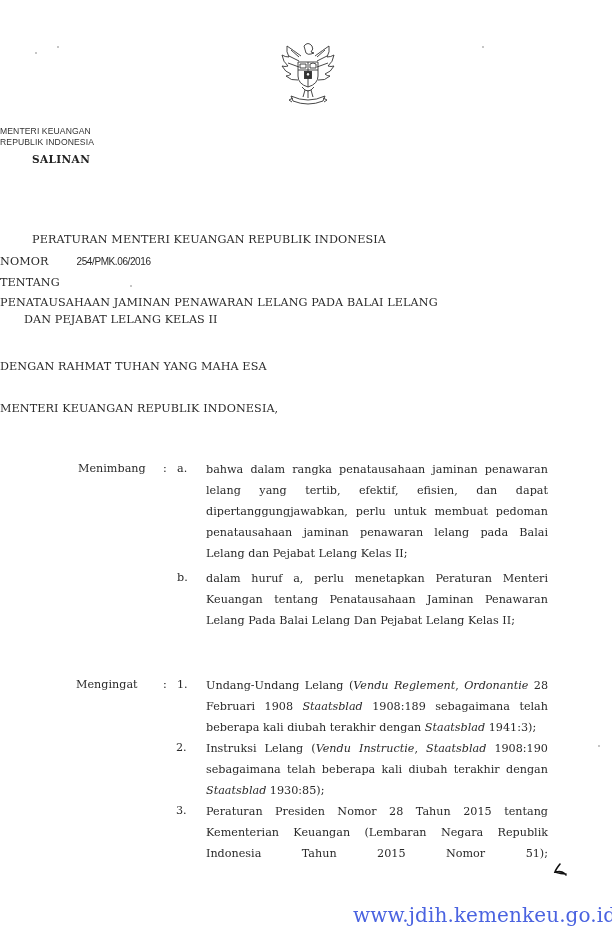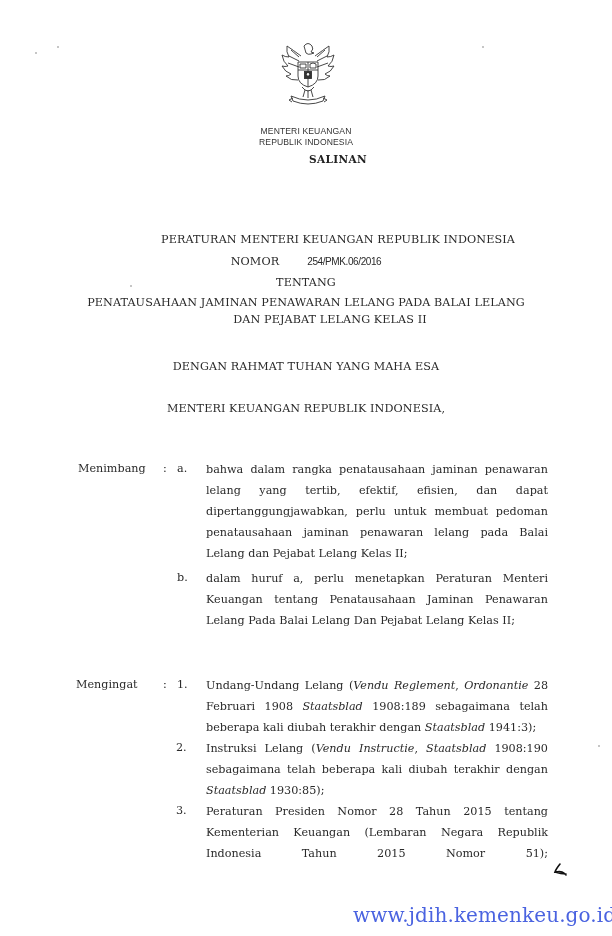--- a/index.html
+++ b/index.html
@@ -1,19 +1,19 @@
 <!DOCTYPE html>
 <html><head>
 <meta charset="utf-8">
 <style>
   html, body { margin: 0; padding: 0; background: #ffffff; }
   body { width: 612px; height: 936px; position: relative; overflow: hidden;
          font-family: "DejaVu Serif", "Liberation Serif", serif; color: #2a2a2a; }
   .abs { position: absolute; }
-  .center { left: 0; width: 612px; text-align: center; }
+  .center { left: 0; width: 612px; }
   .emblem { left: 279px; top: 40px; width: 58px; height: 80px; }
   .ministry { font-family: "Liberation Sans", sans-serif; font-size: 8.6px; line-height: 10.5px; color: #333; letter-spacing: 0.1px; }
   .salinan { font-family: "DejaVu Serif", serif; font-weight: bold; font-size: 10.5px; letter-spacing: 0.4px; color: #222; }
   .title { font-size: 11.2px; color: #2a2a2a; letter-spacing: 0.1px; white-space: nowrap; }
   .nomor-num { font-family: Liberation Sans, sans-serif; font-size: 10px; letter-spacing: -0.4px; margin-left: 28px; }
   .label { font-size: 11.2px; left: 78px; }
   .colon { font-size: 11.2px; }
   .marker { font-size: 11.2px; }
   .para { left: 206px; width: 342px; font-size: 11.2px; line-height: 21px; text-align: justify; text-align-last: left; }
   .para.justify-last { text-align-last: justify; }

